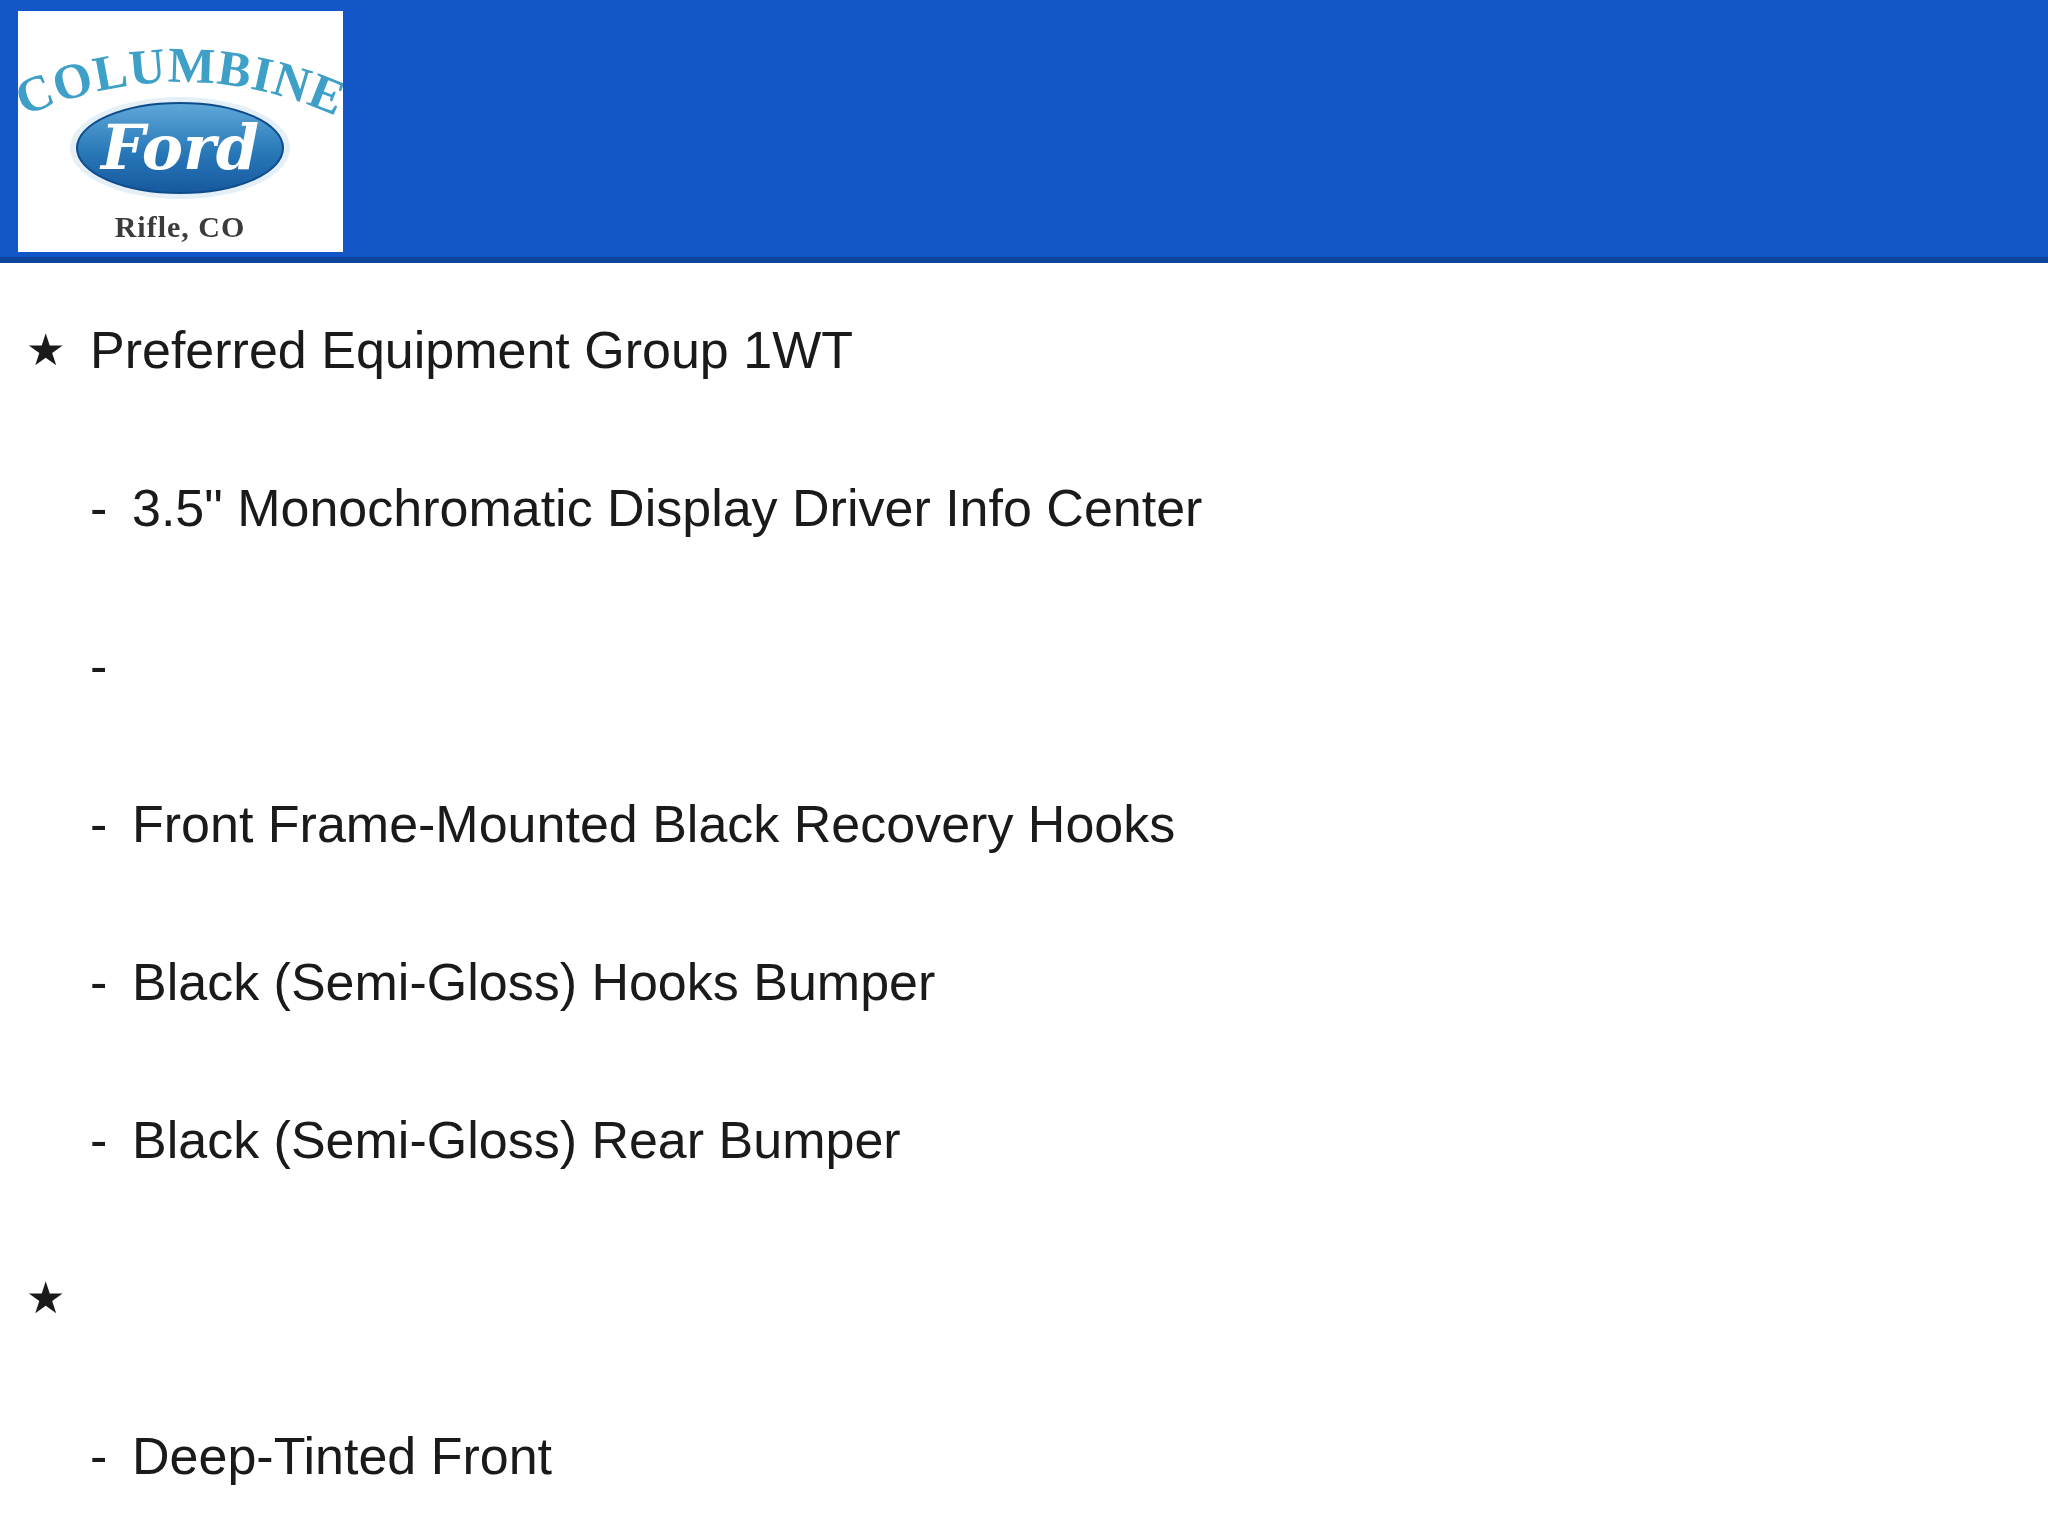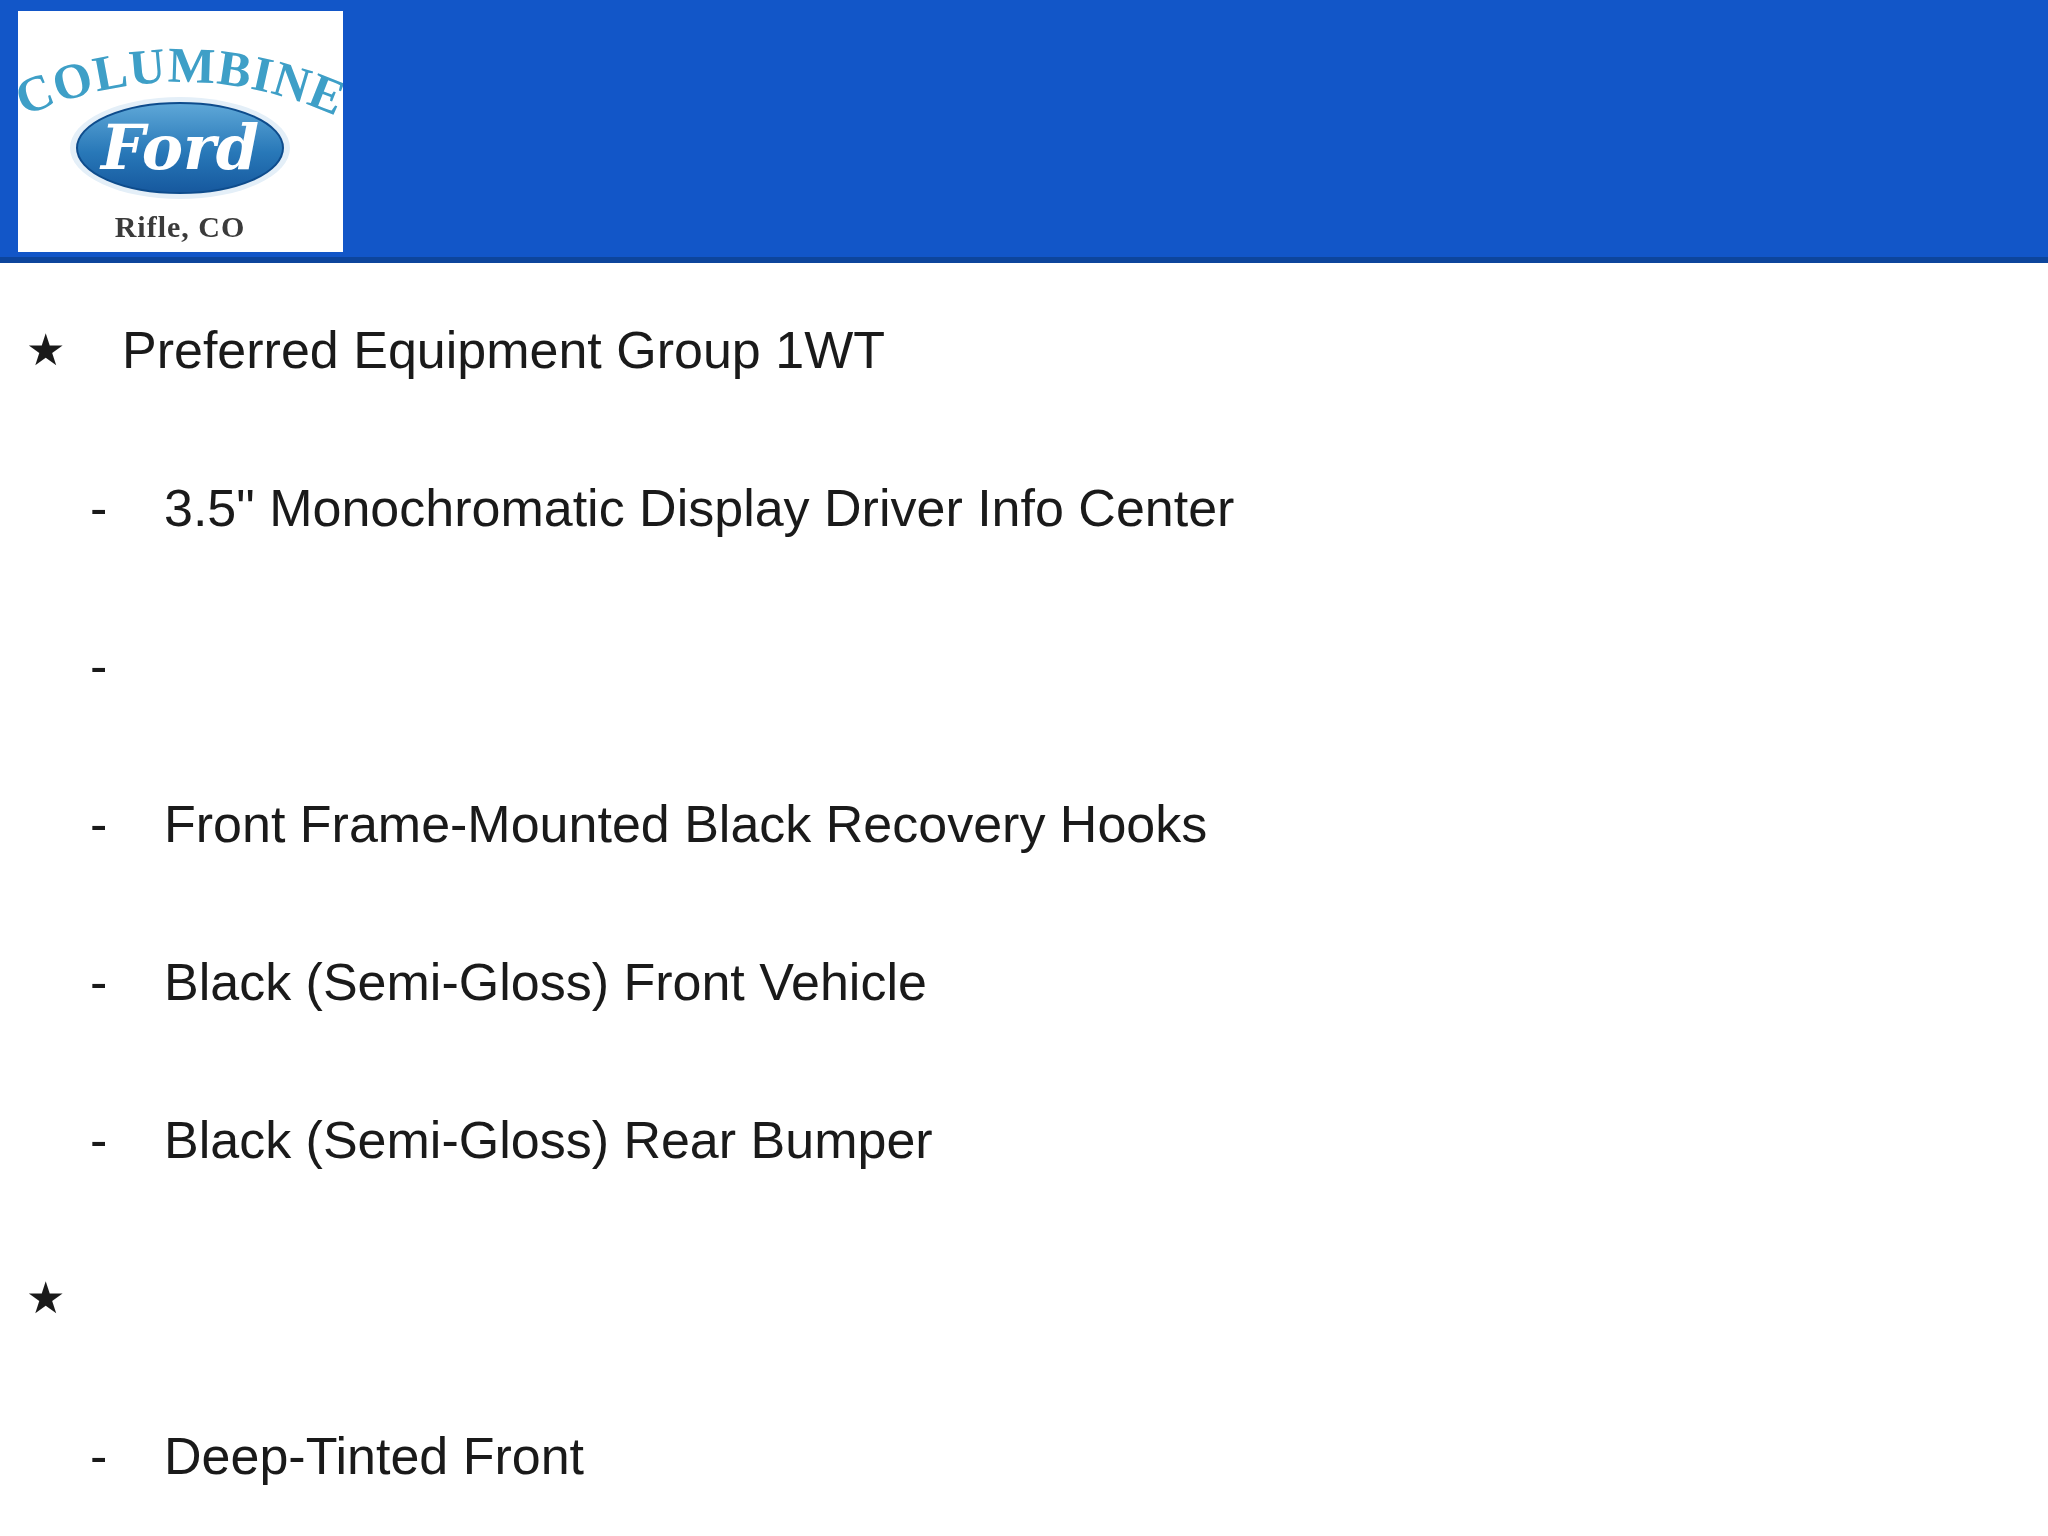--- a/index.html
+++ b/index.html
@@ -56,21 +56,21 @@
   }
   .item {
     display: flex;
     align-items: center;
     height: 158px;
     font-size: 52px;
     color: #1A1A1A;
     white-space: nowrap;
   }
   .item .bullet { flex: 0 0 auto; }
-  .item .txt    { flex: 0 0 auto; margin-left: 32px; }
+  .item .txt    { flex: 0 0 auto; }
   .item.l1 { padding-left: 26px; }
   .item.l1 .bullet {
     font-size: 44px;
     width: 64px;
     line-height: 1;
   }
   .item.l2 { padding-left: 90px; }
   .item.l2 .bullet {
     width: 42px;
     line-height: 1;
@@ -125,21 +125,21 @@
       <span class="bullet">-</span>
     </div>
 
     <div class="item l2">
       <span class="bullet">-</span>
       <span class="txt">Front Frame-Mounted Black Recovery Hooks</span>
     </div>
 
     <div class="item l2">
       <span class="bullet">-</span>
-      <span class="txt">Black (Semi-Gloss) Front Vehicle</span>
+      <span class="txt">Black (Semi-Gloss) Hooks Bumper</span>
     </div>
 
     <div class="item l2">
       <span class="bullet">-</span>
       <span class="txt">Black (Semi-Gloss) Rear Bumper</span>
     </div>
 
     <div class="item l1">
       <span class="bullet">★</span>
     </div>

